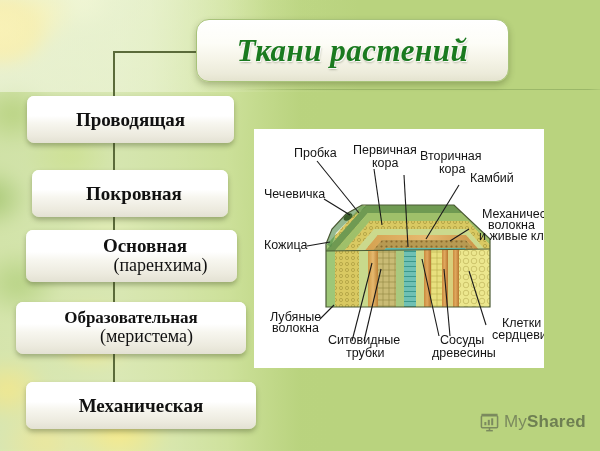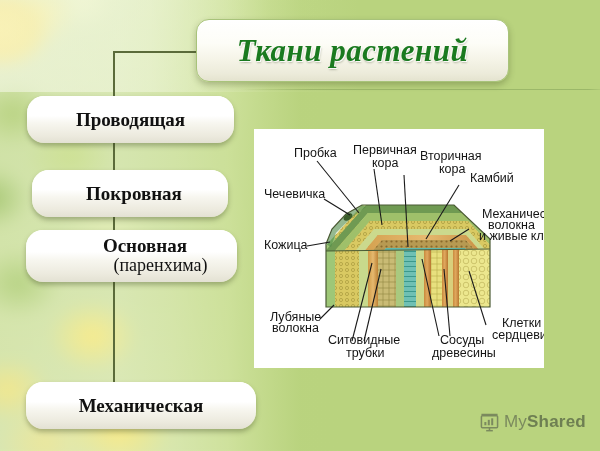--- a/index.html
+++ b/index.html
@@ -118,21 +118,21 @@
     font-style: italic;
     color: #1a7a1f;
     letter-spacing: 0.5px;
     text-shadow: 1px 1px 0 rgba(255,255,255,0.9), 1px 2px 2px rgba(80,90,60,0.35);
     white-space: nowrap;
   }
 
   
   .item-box {
     position: absolute;
-    border-radius: 17px;
+    border-radius: 7px;
     background: linear-gradient(to bottom,
       #ffffff 0%, #ffffff 42%, #f7f6ef 58%, #eceade 85%, #e3e1d3 100%);
     box-shadow: 0 3px 5px rgba(55,65,25,0.35), inset 0 1px 0 #ffffff;
     display: flex;
     flex-direction: column;
     align-items: center;
     justify-content: center;
     box-sizing: border-box;
     text-align: center;
   }
@@ -216,20 +216,24 @@
 
   <div class="item-box" id="item-1">
     <span class="item-line1">Покровная</span>
   </div>
 
   <div class="item-box" id="item-2">
     <span class="item-line1">Основная</span>
     <span class="item-line2">(паренхима)</span>
   </div>
 
+  <div class="item-box" id="item-3">
+    <span class="item-line1 small-line1">Образовательная</span>
+    <span class="item-line2">(меристема)</span>
+  </div>
 
   <div class="item-box" id="item-4">
     <span class="item-line1">Механическая</span>
   </div>
 
   <div class="diagram-panel">
     <svg class="diagram-svg" width="290" height="239" viewBox="0 0 290 239">
       <defs>
 
         <pattern id="pCork" width="5" height="5" patternUnits="userSpaceOnUse">

